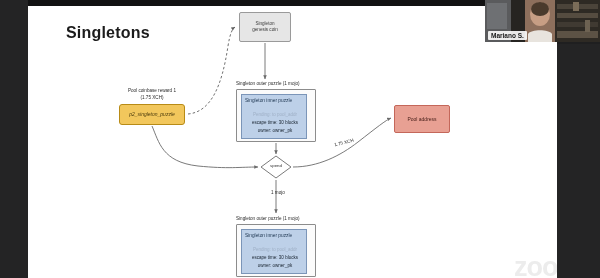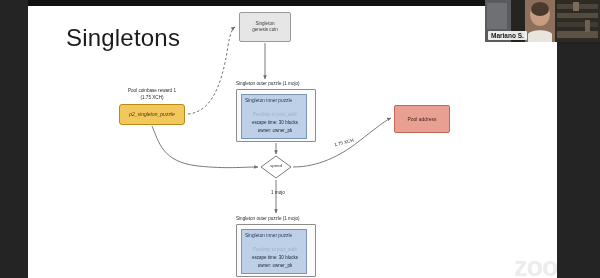--- a/index.html
+++ b/index.html
@@ -26,22 +26,23 @@
   }
 
   
   #slide {
     position: absolute; left: 28px; top: 6px; width: 529px; height: 272px;
     background: #ffffff; overflow: hidden;
   }
 
   #slide-title {
     position: absolute; left: 38px; top: 18px;
-    font-size: 24px; color: #1b1b1b; letter-spacing: .2px;
+    font-size: 16px; color: #1b1b1b; letter-spacing: .2px;
     white-space: nowrap;
+    font-weight: bold;
   }
 
   
   .node {
     position: absolute;
     display: flex; align-items: center; justify-content: center;
     text-align: center; line-height: 1.25;
   }
   .node-genesis {
     left: 211px; top: 6px; width: 52px; height: 30px;

